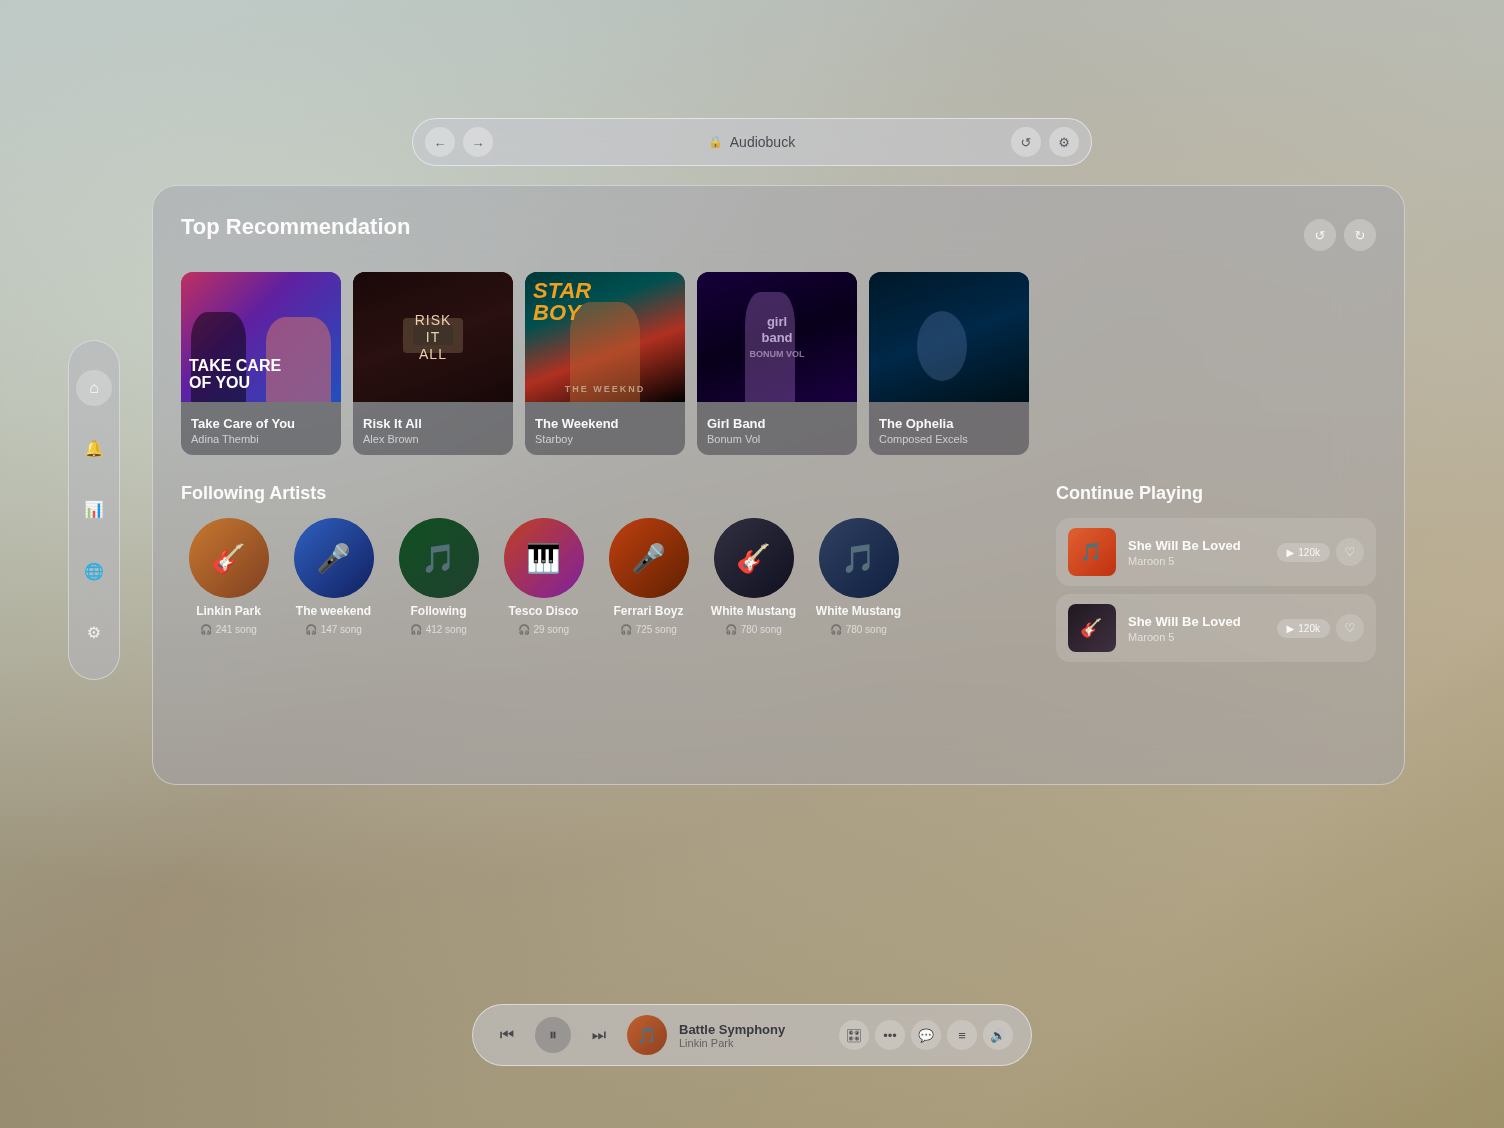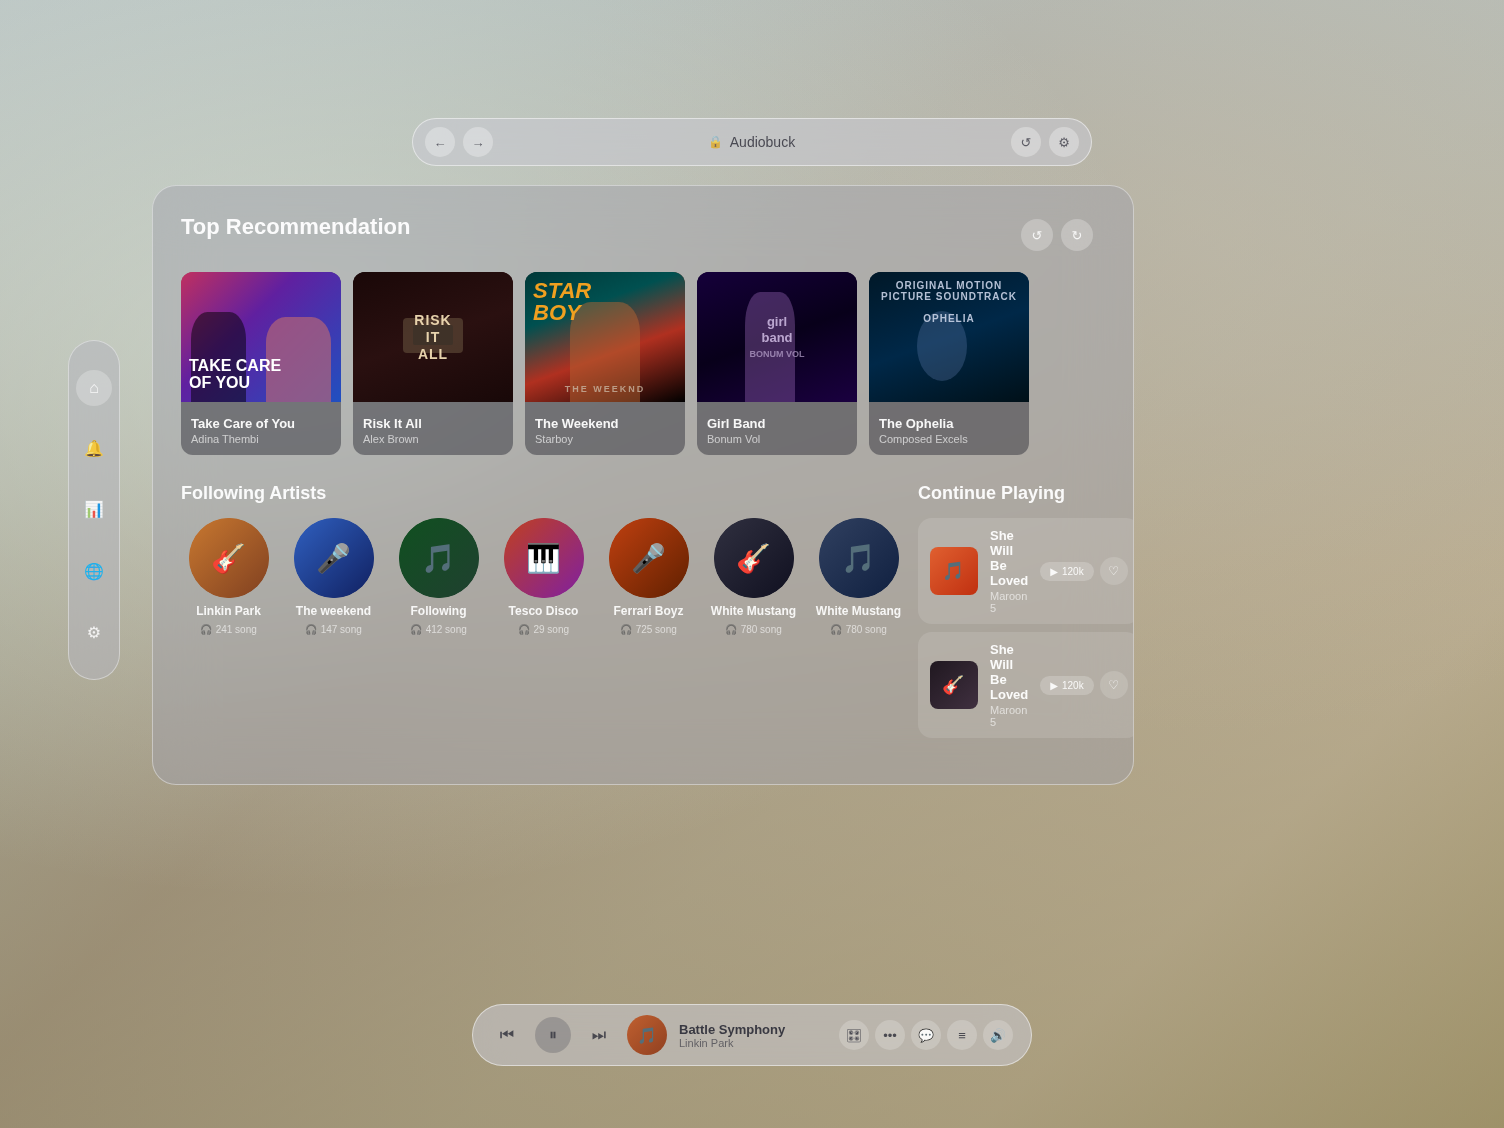--- a/index.html
+++ b/index.html
@@ -78,28 +78,28 @@
     .browser-url-icon {
       font-size: 12px;
       color: rgba(80,80,90,0.7);
     }
 
     
     .app-window {
       position: absolute;
       top: 185px;
       left: 152px;
-      width: 982px;
+      width: 1253px;
       height: 600px;
       background: rgba(160,160,170,0.45);
       backdrop-filter: blur(30px);
       border-radius: 24px;
       border: 1px solid rgba(255,255,255,0.4);
       z-index: 5;
-      padding: 28px 40px 24px 28px;
+      padding: 28px 28px 24px 28px;
       overflow: hidden;
     }
 
     
     .sidebar {
       position: absolute;
       left: 68px;
       top: 340px;
       width: 52px;
       height: 340px;
@@ -498,21 +498,21 @@
     }
 
     .risk-text {
       position: absolute;
       top: 50%;
       left: 50%;
       transform: translate(-50%,-50%);
       text-align: center;
       color: rgba(240,220,180,0.95);
       font-size: 14px;
-      font-weight: 700;
+      font-weight: 400;
       text-transform: uppercase;
       letter-spacing: 1px;
       line-height: 1.2;
     }
 
     .take-care-text {
       position: absolute;
       bottom: 10px;
       left: 8px;
       right: 8px;
@@ -623,21 +623,20 @@
         <div class="album-title">Girl Band</div>
         <div class="album-artist">Bonum Vol</div>
       </div>
     </div>
 
     <div class="album-card">
       <div class="album-art album-art-5">
         <div style="position:relative;width:100%;height:100%;overflow:hidden;">
           <div style="position:absolute;inset:0;background:linear-gradient(160deg,#001828 0%,#002848 50%,#001018 100%);"></div>
           <div style="position:absolute;top:30%;left:30%;width:50px;height:70px;background:rgba(100,130,180,0.3);border-radius:50%;"></div>
-          <div class="ophelia-text">ORIGINAL MOTION PICTURE SOUNDTRACK<br><br>OPHELIA</div>
         </div>
       </div>
       <div class="album-info">
         <div class="album-title">The Ophelia</div>
         <div class="album-artist">Composed Excels</div>
       </div>
     </div>
 
 
   </div>

